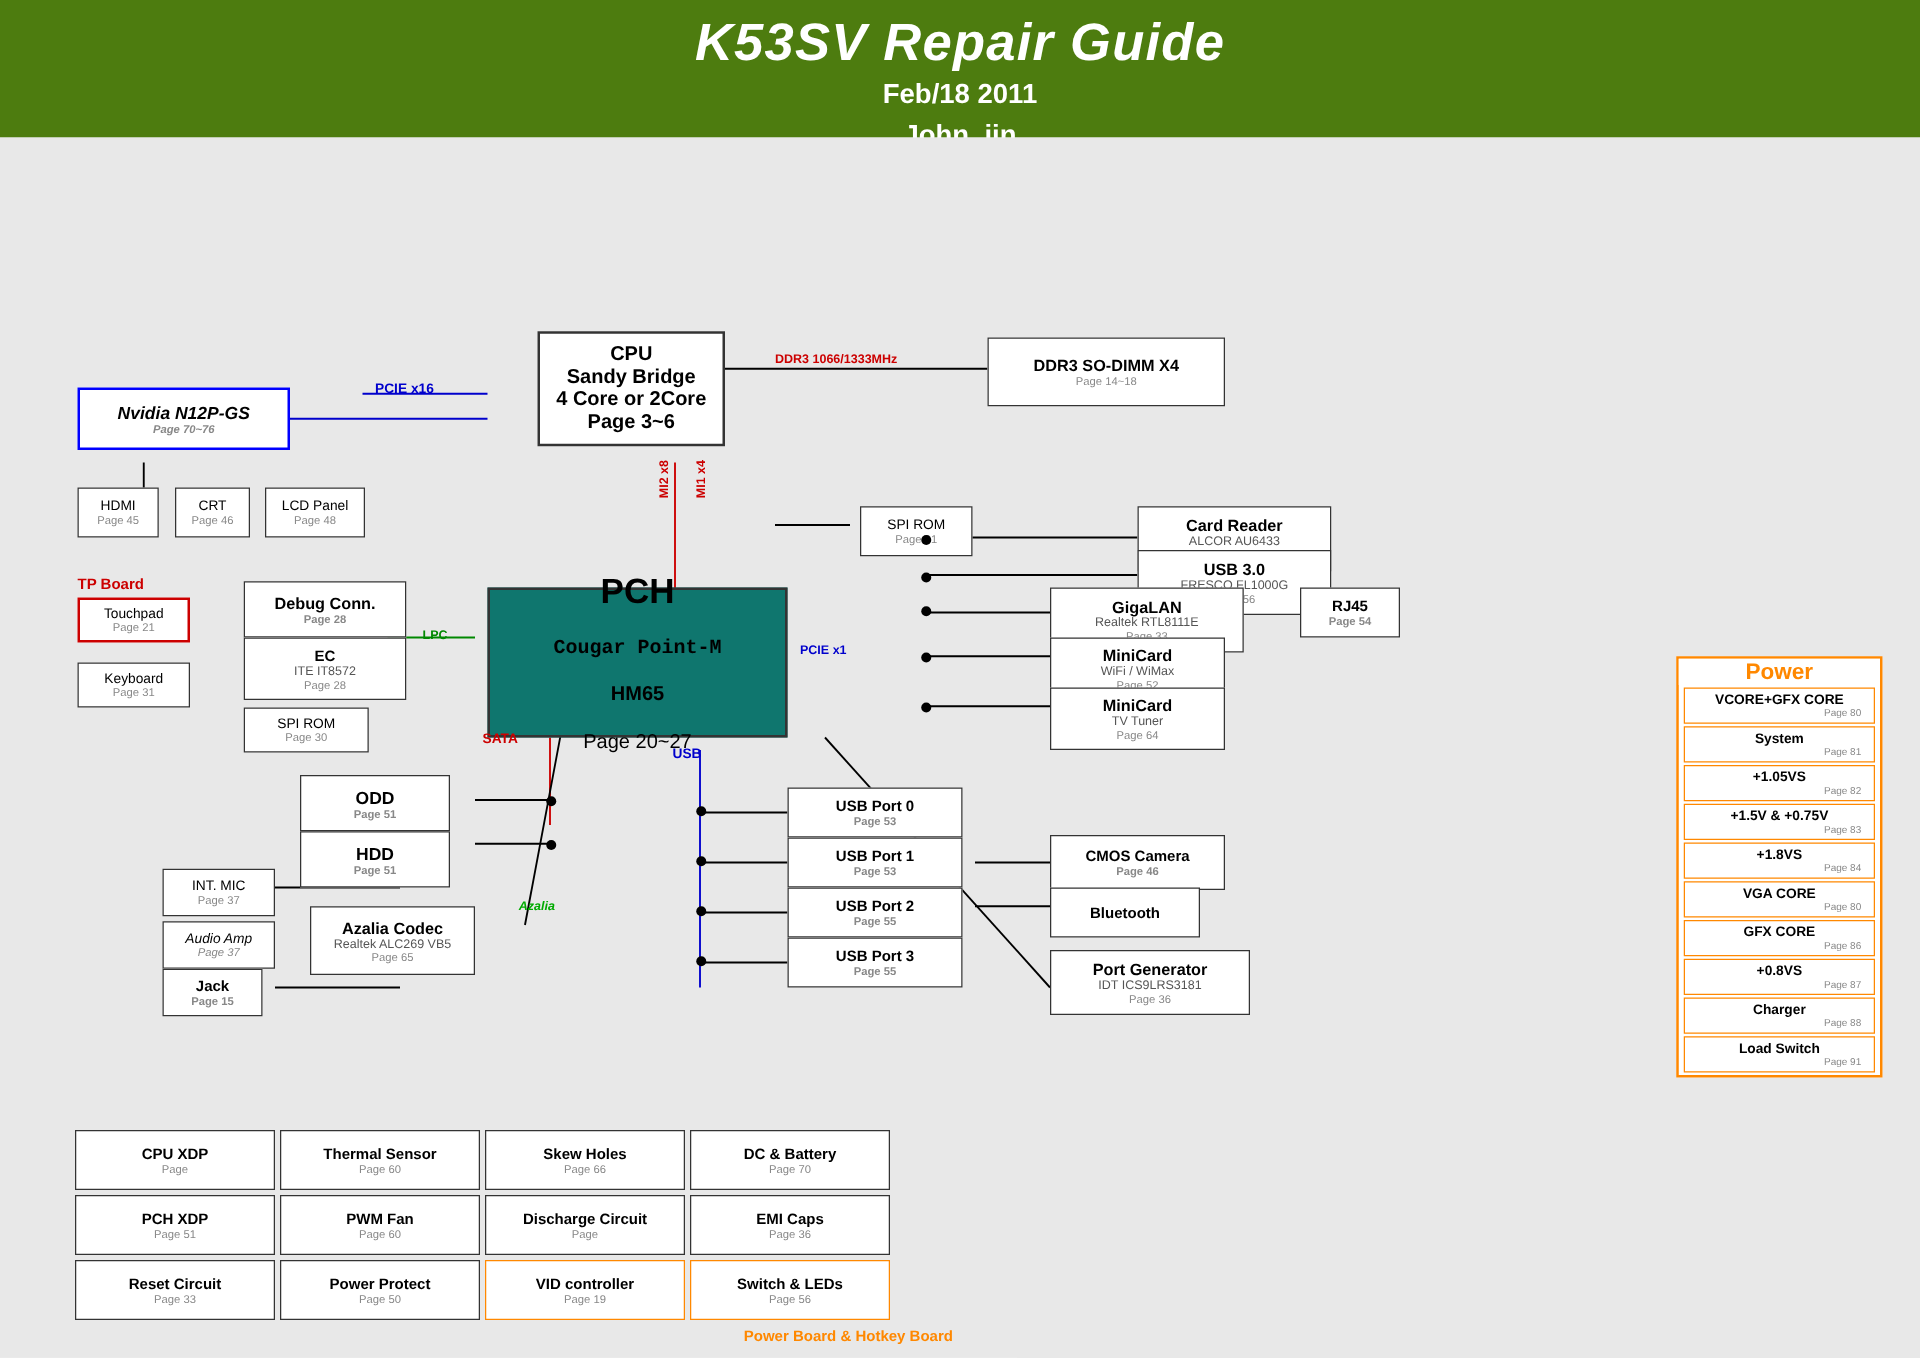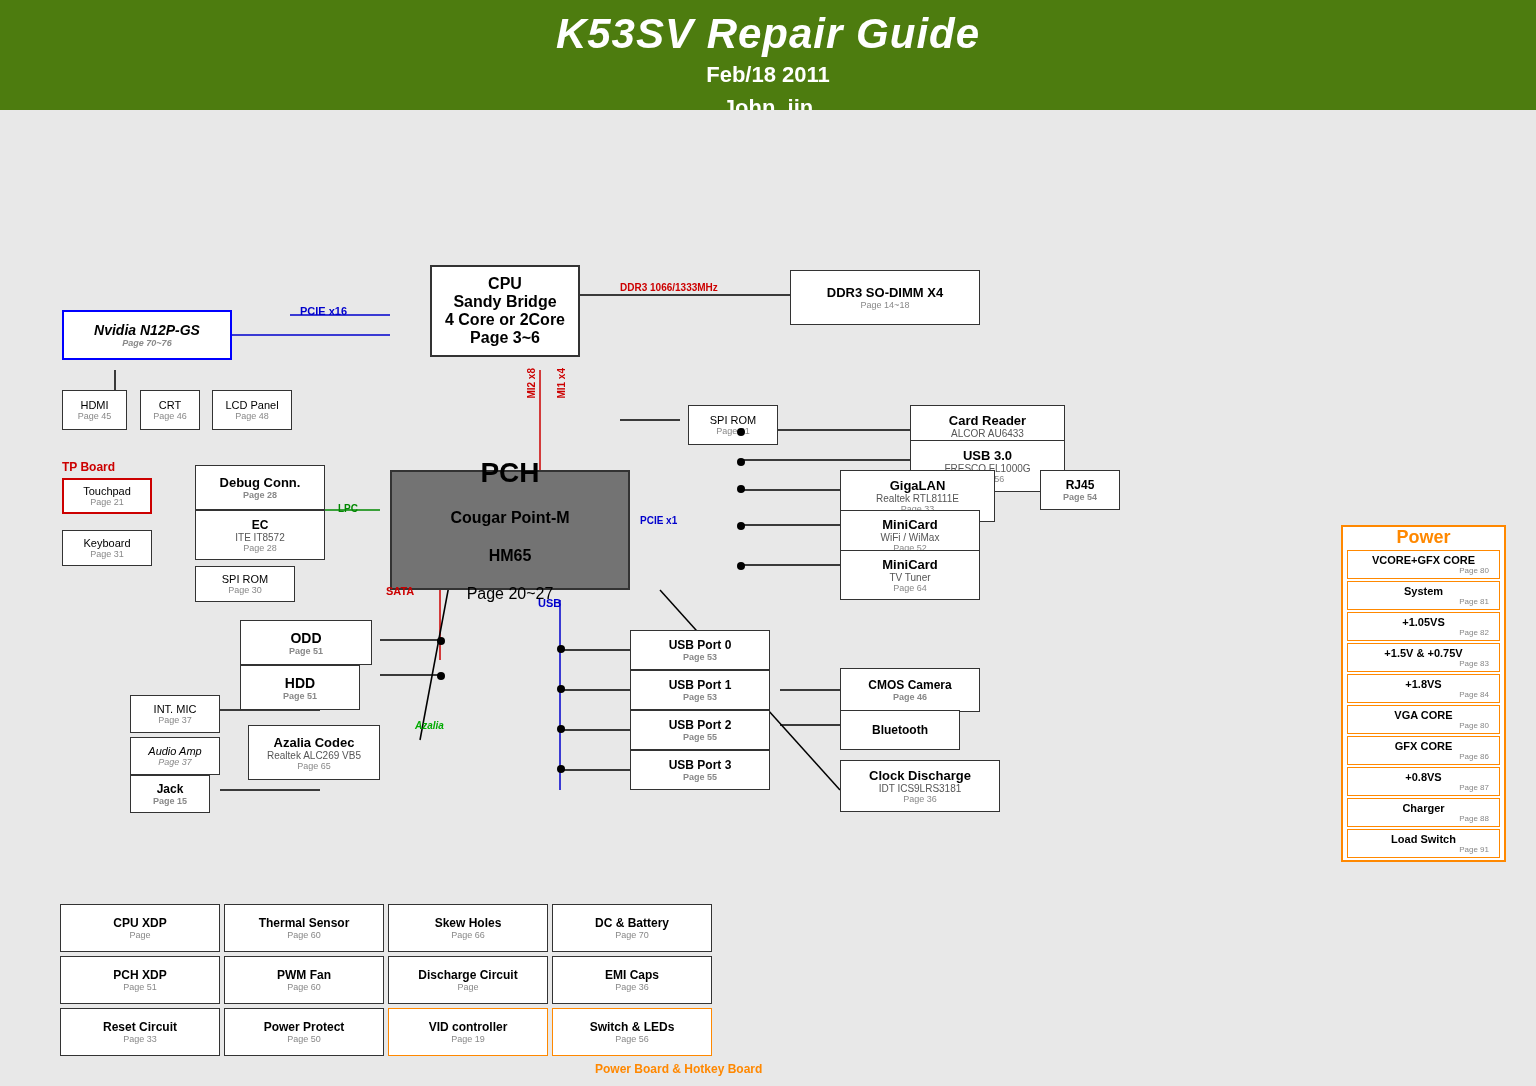--- a/index.html
+++ b/index.html
@@ -80,21 +80,21 @@
       position: absolute;
       background: #fff;
       border: 2px solid #333;
       text-align: center;
       padding: 6px 12px;
       font-weight: bold;
     }
     
     .pch-box {
       position: absolute;
-      background: #737373;
+      background: #0f766e;
       border: 2px solid #333;
       text-align: center;
       display: flex;
       flex-direction: column;
       align-items: center;
       justify-content: center;
       gap: 20px;
     }
     
     .power-panel {
@@ -305,21 +305,21 @@
     </div>
 
     <div class="box" style="left:910px; top:330px; width:155px; height:52px;">
       <div class="box-title">USB 3.0</div>
       <div class="box-sub">FRESCO FL1000G</div>
       <div class="page-ref">Page 56</div>
     </div>
 
     <div class="pch-box" style="left:390px; top:360px; width:240px; height:120px;">
       <div style="font-size:28px; font-weight:900; color:#000;">PCH</div>
-      <div style="font-size:16px; font-weight:bold; color:#000;">Cougar Point-M</div>
+      <div style="font-size:16px; font-weight:bold; color:#000;font-family:Liberation Mono, monospace;">Cougar Point-M</div>
       <div style="font-size:16px; font-weight:bold; color:#000;">HM65</div>
       <div class="page-ref">Page 20~27</div>
     </div>
 
     <div class="box" style="left:840px; top:360px; width:155px; height:52px;">
       <div class="box-title">GigaLAN</div>
       <div class="box-sub">Realtek RTL8111E</div>
       <div class="page-ref">Page 33</div>
     </div>
 
@@ -365,21 +365,21 @@
       <div class="page-ref">Page 31</div>
     </div>
 
     <div class="box" style="left:195px; top:456px; width:100px; height:36px; font-size:11px;">
       <div>SPI ROM</div>
       <div class="page-ref">Page 30</div>
     </div>
 
     <div style="position:absolute; left:386px; top:475px; color:#c00; font-size:11px; font-weight:bold;">SATA</div>
 
-    <div class="box" style="left:240px; top:510px; width:132px; height:45px; font-size:14px; font-weight:bold;">
+    <div class="box" style="left:240px; top:510px; width:120px; height:45px; font-size:14px; font-weight:bold;">
       <div>ODD</div>
       <div class="page-ref">Page 51</div>
     </div>
 
     <div class="box" style="left:240px; top:555px; width:120px; height:45px; font-size:14px; font-weight:bold;">
       <div>HDD</div>
       <div class="page-ref">Page 51</div>
     </div>
 
     <div style="position:absolute; left:538px; top:487px; color:#00c; font-size:11px; font-weight:bold;">USB</div>
@@ -430,21 +430,21 @@
     </div>
 
     <div style="position:absolute; left:415px; top:610px; color:#0a0; font-size:10px; font-weight:bold; font-style:italic;">Azalia</div>
 
     <div class="box" style="left:130px; top:665px; width:80px; height:38px; font-size:12px; font-weight:bold;">
       <div>Jack</div>
       <div class="page-ref">Page 15</div>
     </div>
 
     <div class="box" style="left:840px; top:650px; width:160px; height:52px;">
-      <div class="box-title">Clock Discharge</div>
+      <div class="box-title">Port Generator</div>
       <div class="box-sub">IDT ICS9LRS3181</div>
       <div class="page-ref">Page 36</div>
     </div>
 
     <div class="power-panel" style="right: 30px; top: 415px; width: 165px;">
       <div class="power-panel-title">Power</div>
       <div id="power-items">
           <div class="power-item"><span>VCORE+GFX CORE</span><div class="power-page">Page 80</div></div>
           <div class="power-item"><span>System</span><div class="power-page">Page 81</div></div>
           <div class="power-item"><span>+1.05VS</span><div class="power-page">Page 82</div></div>

